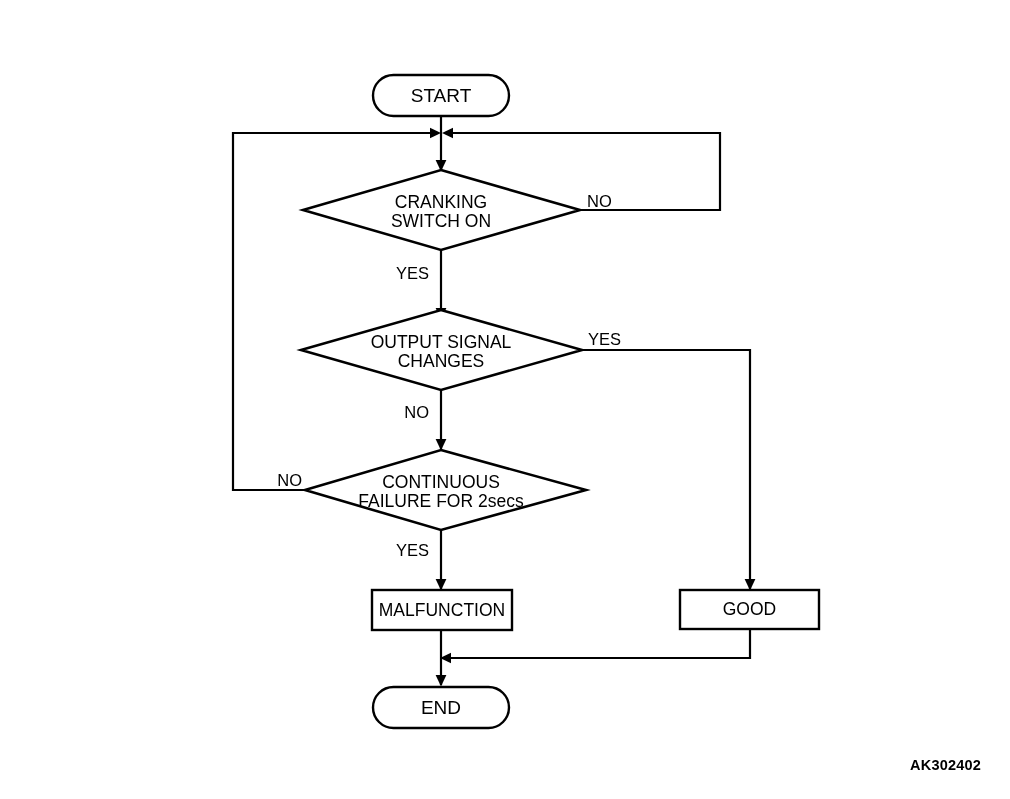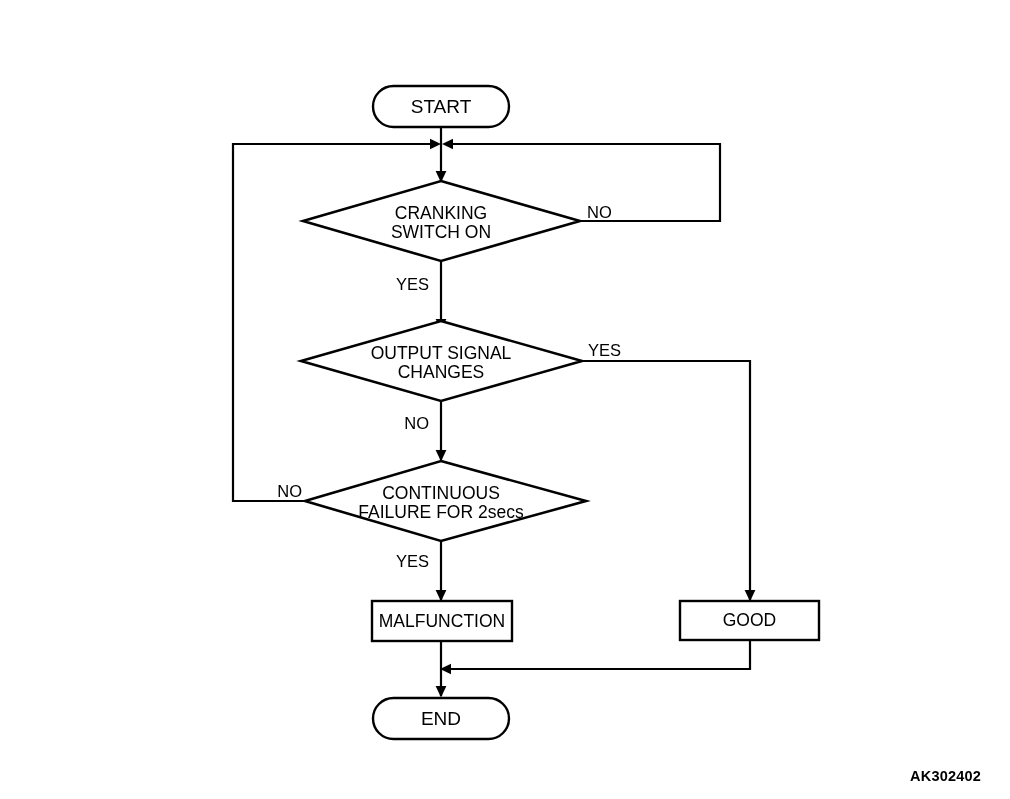--- a/index.html
+++ b/index.html
@@ -10,21 +10,21 @@
   body {
     width: 1010px;
     height: 799px;
     font-family: "Liberation Sans", sans-serif;
     overflow: hidden;
     position: relative;
   }
   #flow-root {
     position: absolute;
     left: 0;
-    top: 11px;
+    top: 0;
     width: 1010px;
     height: 695px;
   }
   svg.flowchart {
     display: block;
     width: 1010px;
     height: 799px;
     background: #ffffff;
   }
   .node-shape {

